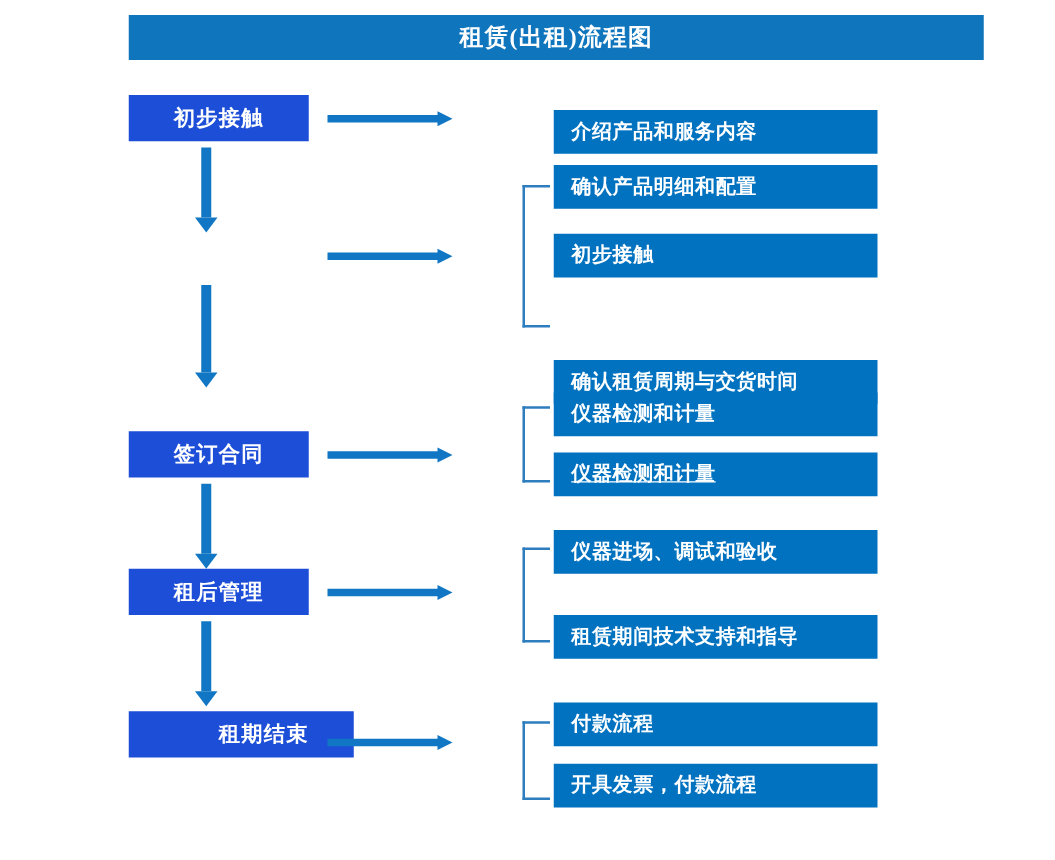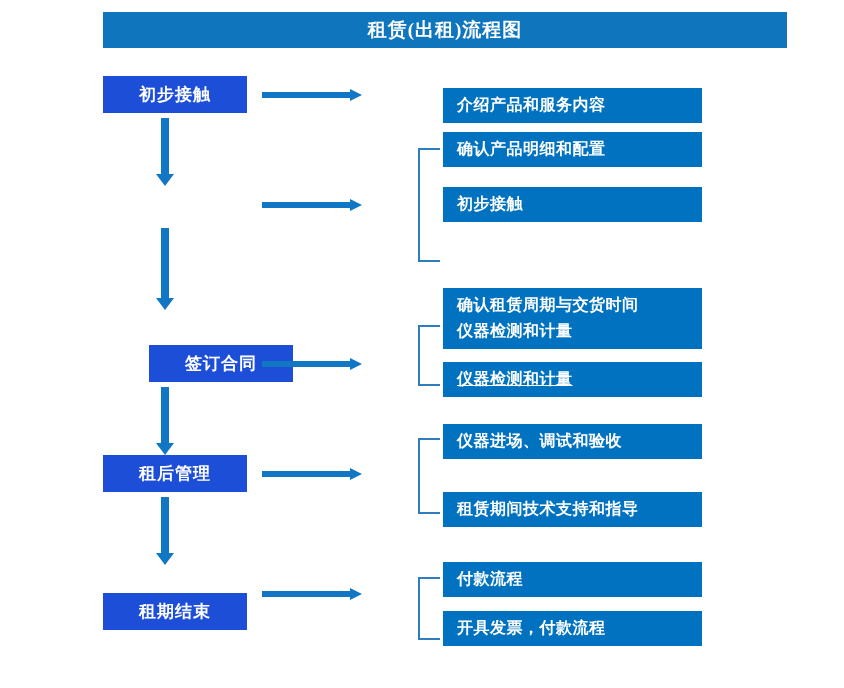--- a/index.html
+++ b/index.html
@@ -161,21 +161,21 @@
 
   <div class="detail-box" style="top:132px;">确认产品明细和配置</div>
   <div class="detail-box" style="top:187px;">初步接触</div>
   <div class="detail-box" style="top:244px;margin-top:44px;">确认租赁周期与交货时间</div>
 
   <div class="v-arrow" style="top:228px; height:82px;">
     <div class="shaft" style="height:70px;"></div>
     <div class="head" style="top:70px;"></div>
   </div>
 
-  <div class="stage-box" style="top:345px;margin-left:46px;">签订合同</div>
+  <div class="stage-box" style="top:345px;">签订合同</div>
 
   <div class="h-arrow" style="top:358px;">
     <div class="shaft"></div>
     <div class="head"></div>
   </div>
 
   <div class="bracket" style="top:325px; height:61px;"></div>
 
   <div class="detail-box" style="top:314px;">仪器检测和计量</div>
   <div class="detail-box" style="top:362px;text-decoration:underline;">仪器检测和计量</div>
@@ -195,21 +195,21 @@
   <div class="bracket" style="top:438px; height:76px;"></div>
 
   <div class="detail-box" style="top:424px;text-align:center;">仪器进场、调试和验收</div>
   <div class="detail-box" style="top:492px;">租赁期间技术支持和指导</div>
 
   <div class="v-arrow" style="top:497px; height:68px;">
     <div class="shaft" style="height:56px;"></div>
     <div class="head" style="top:56px;"></div>
   </div>
 
-  <div class="stage-box" style="top:593px;">租期结束</div>
+  <div class="stage-box" style="top:569px;padding-left:36px;">租期结束</div>
 
   <div class="h-arrow" style="top:588px;">
     <div class="shaft"></div>
     <div class="head"></div>
   </div>
 
   <div class="bracket" style="top:577px; height:63px;"></div>
 
   <div class="detail-box" style="top:562px;">付款流程</div>
   <div class="detail-box" style="top:611px;">开具发票，付款流程</div>

